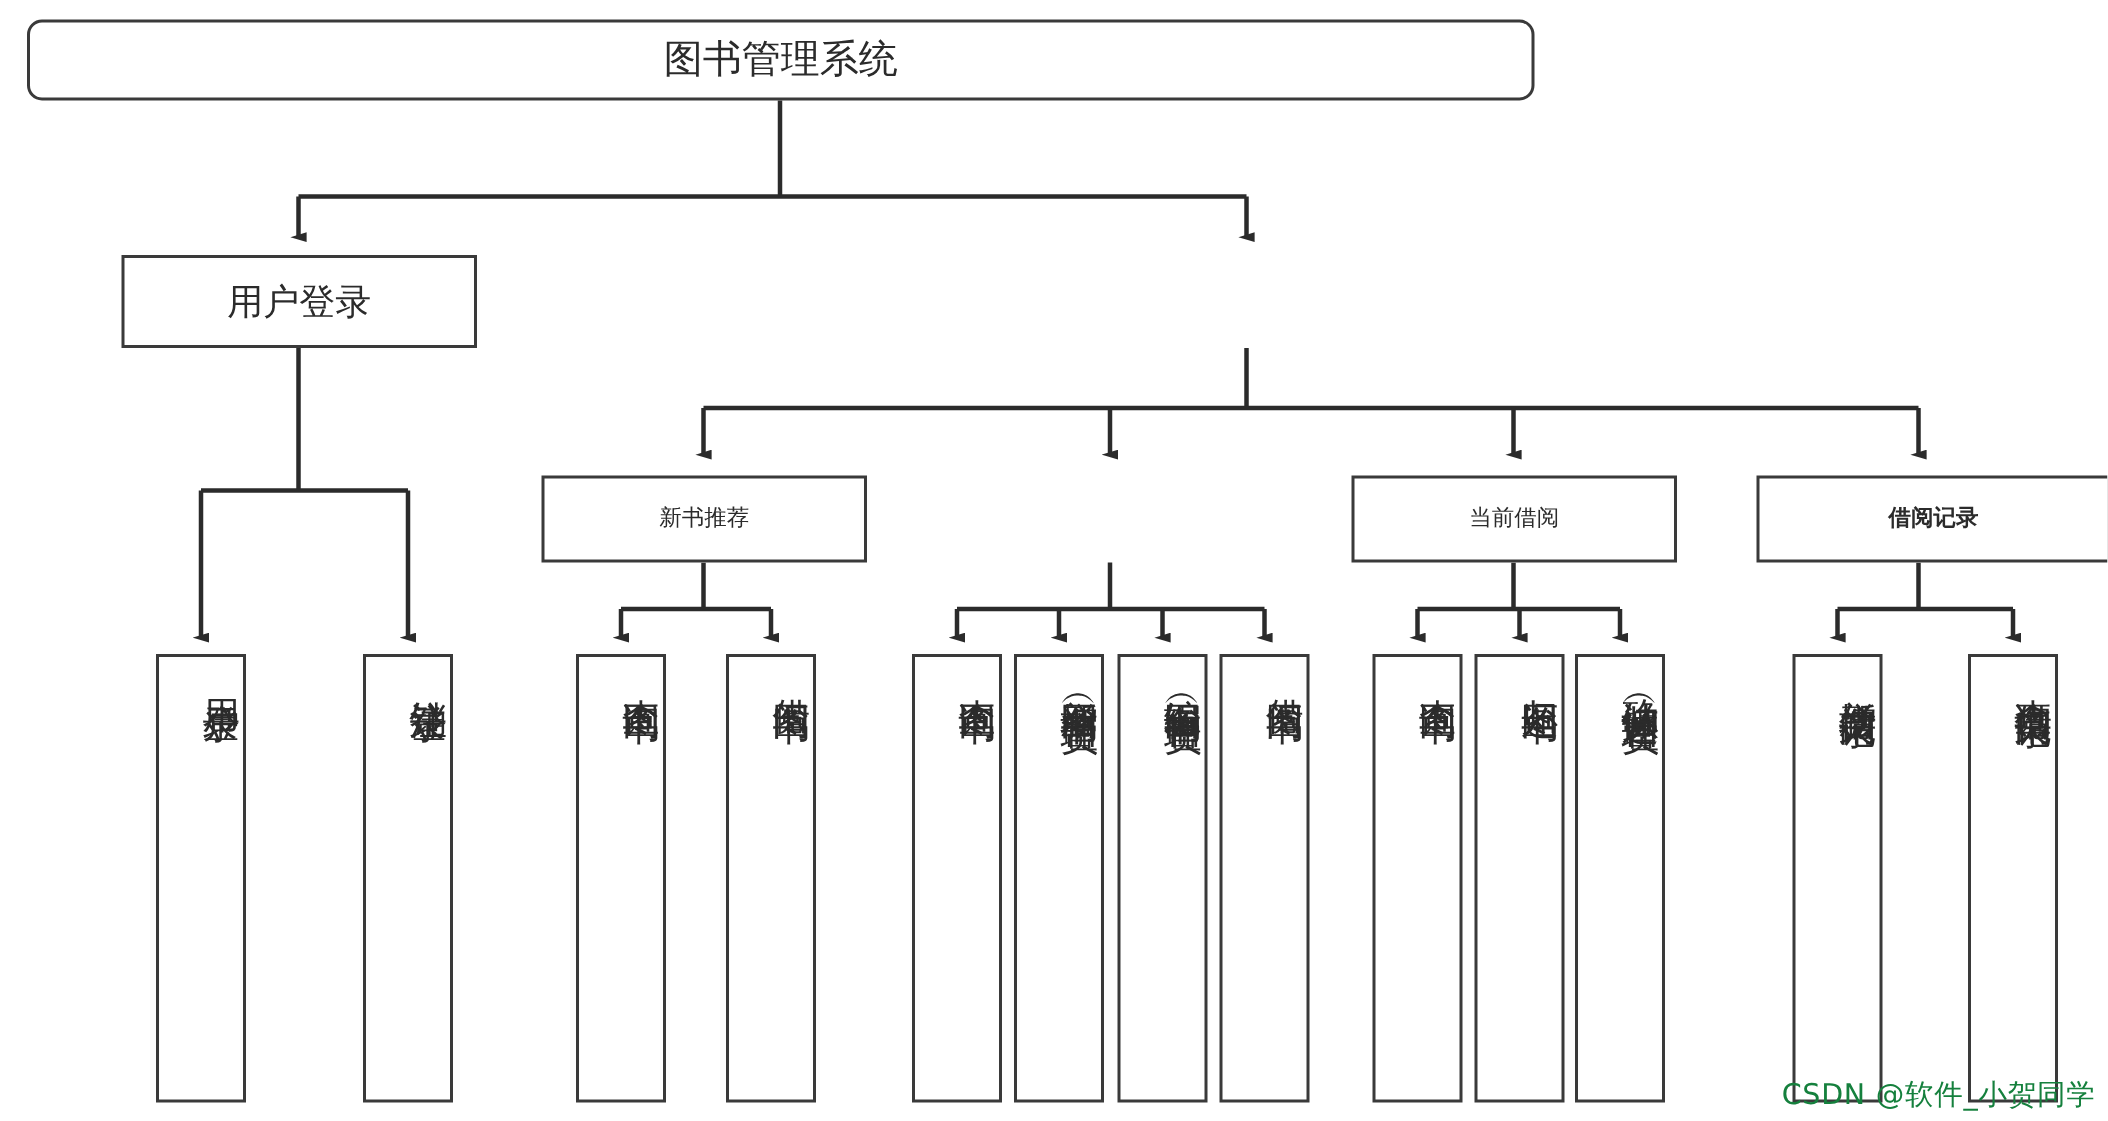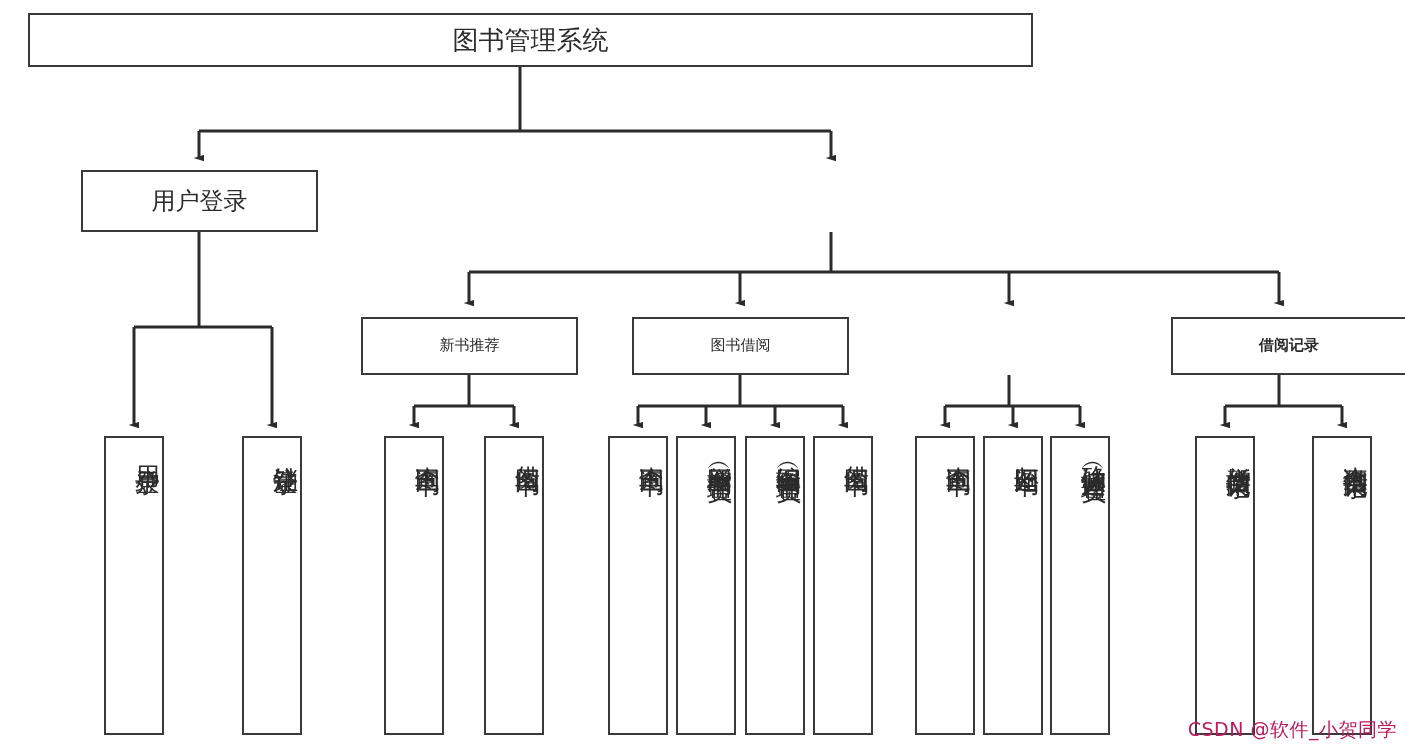--- a/index.html
+++ b/index.html
@@ -57,21 +57,21 @@
     white-space: nowrap;
   }
   .node-label {
     display: block;
   }
   #watermark {
     position: absolute;
     right: 8px;
     bottom: 4px;
     font-size: 19px;
-    color: #be185d;
+    color: #15803d;
     letter-spacing: 0.5px;
     user-select: none;
     white-space: nowrap;
   }
 </style>
 </head>
 <body>
 
 <div id="diagram-root">
 
@@ -118,37 +118,37 @@
       <path d="M1013,406 L1013,425" marker-end="url(#arrowhead)"></path>
       <path d="M1080,406 L1080,425" marker-end="url(#arrowhead)"></path>
 
       <path d="M1279,375 L1279,406"></path>
       <path d="M1225,406 L1342,406"></path>
       <path d="M1225,406 L1225,425" marker-end="url(#arrowhead)"></path>
       <path d="M1342,406 L1342,425" marker-end="url(#arrowhead)"></path>
     </g>
   </svg>
 
-  <div class="node level0" style="left:28px; top:13px; width:1005px; height:54px;">
+  <div class="node level0" style="left:18px; top:13px; width:1005px; height:54px;border-radius:10px;">
     <span class="node-label">图书管理系统</span>
   </div>
 
   <div class="node level1" style="left:81px; top:170px; width:237px; height:62px;">
     <span class="node-label">用户登录</span>
   </div>
 
 
   <div class="node level2" style="left:361px; top:317px; width:217px; height:58px;">
     <span class="node-label">新书推荐</span>
   </div>
 
-  <div class="node level2" style="left:632px; top:317px; width:217px; height:58px;">
-    <span class="node-label">图书借阅</span>
-  </div>
-
+
+  <div class="node level2" style="left:901px; top:317px; width:217px; height:58px;">
+    <span class="node-label">当前借阅</span>
+  </div>
 
   <div class="node level2" style="left:1171px; top:317px; width:236px; height:58px;font-weight:bold;">
     <span class="node-label">借阅记录</span>
   </div>
 
   <div class="node leaf" style="left:104px; top:436px; width:60px; height:299px;">
     <span class="node-label">用户登录</span>
   </div>
 
   <div class="node leaf" style="left:242px; top:436px; width:60px; height:299px;">

